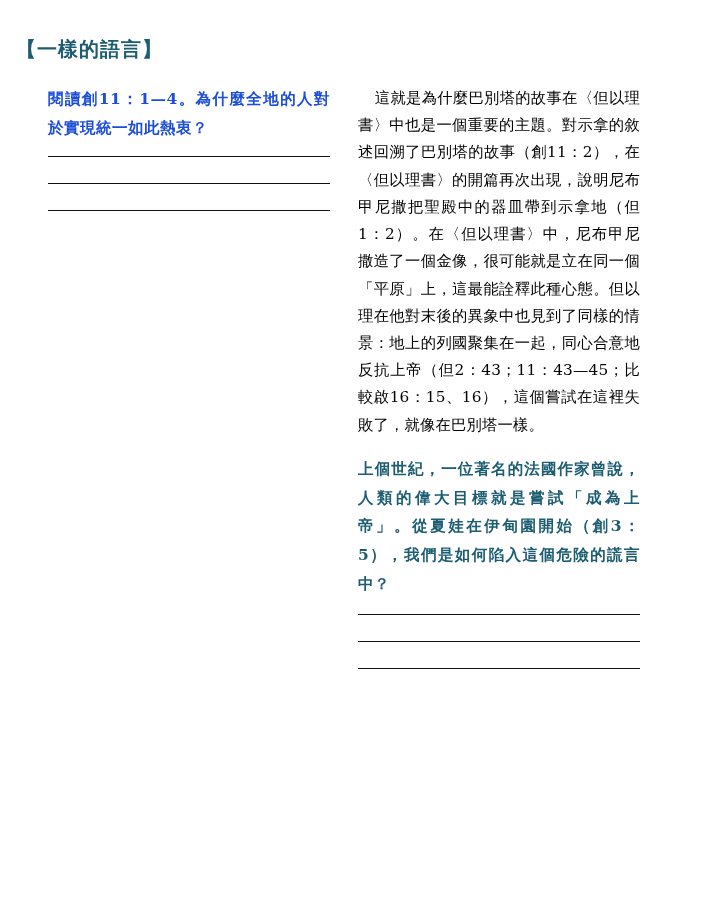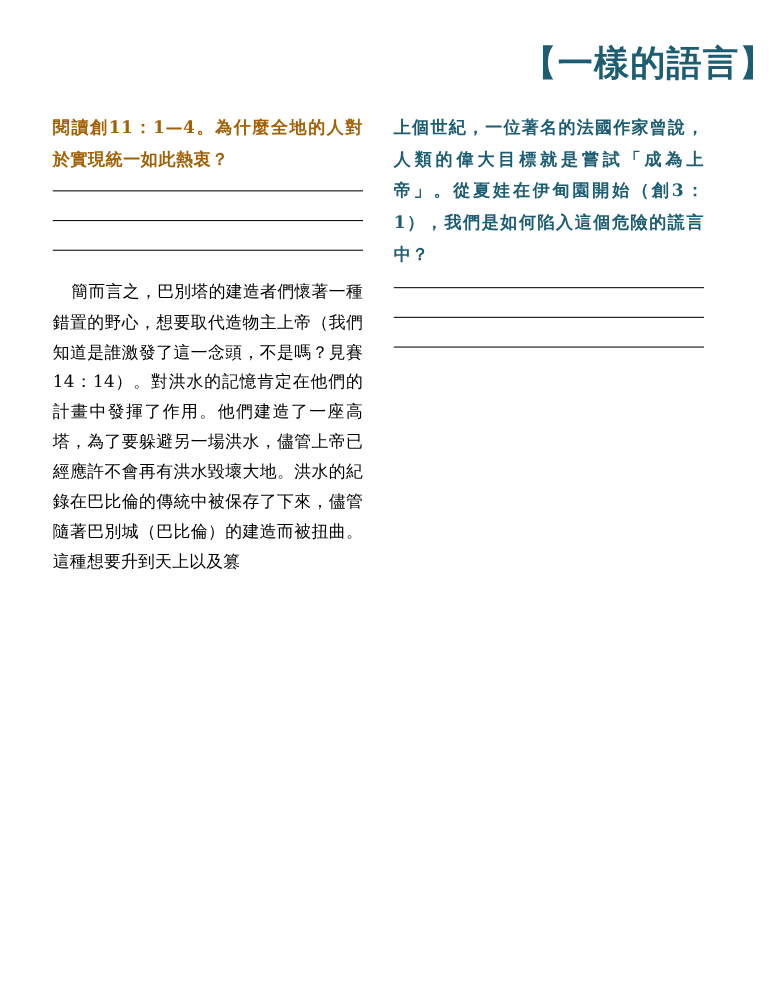--- a/index.html
+++ b/index.html
@@ -15,40 +15,41 @@
     overflow: hidden;
   }
   .page {
     position: relative;
     width: 705px;
     height: 914px;
     box-sizing: border-box;
     padding: 0;
   }
   .title {
-    text-align: right;
+    text-align: left;
     color: #1c5d72;
     font-weight: bold;
-    font-size: 32px;
+    font-size: 20px;
     letter-spacing: 1px;
     margin: 36px 0 0 0;
     font-family: "DejaVu Serif", "Liberation Serif", serif;
+    padding-left: 16px;
   }
   .columns {
     display: flex;
     gap: 28px;
     padding: 22px 48px 0 48px;
     box-sizing: border-box;
   }
   .col {
     width: 282px;
     box-sizing: border-box;
   }
   .question {
-    color: #a16207;
+    color: #1d4ed8;
     font-weight: bold;
     font-size: 15.5px;
     line-height: 1.85;
     letter-spacing: 0.5px;
     margin: 0 0 14px 0;
     text-align: justify;
   }
   .rules {
     margin: 8px 0 18px 0;
   }
@@ -96,26 +97,26 @@
       <div class="question">閱讀創11：1—4。為什麼全地的人對於實現統一如此熱衷？</div>
 
       <div class="rules">
         <hr class="rule">
         <hr class="rule">
         <hr class="rule last">
       </div>
 
       <div class="spacer-sm"></div>
 
-      <p class="body indent">簡而言之，巴別塔的建造者們懷著一種錯置的野心，想要取代造物主上帝（我們知道是誰激發了這一念頭，不是嗎？見賽14：14）。對洪水的記憶肯定在他們的計畫中發揮了作用。他們建造了一座高塔，為了要躲避另一場洪水，儘管上帝已經應許不會再有洪水毀壞大地。洪水的紀錄在巴比倫的傳統中被保存了下來，儘管隨著巴別城（巴比倫）的建造而被扭曲。這種想要升到天上以及篡</p>
     </div>
 
     <div class="col">
+      <p class="body indent">這就是為什麼巴別塔的故事在〈但以理書〉中也是一個重要的主題。對示拿的敘述回溯了巴別塔的故事（創11：2），在〈但以理書〉的開篇再次出現，說明尼布甲尼撒把聖殿中的器皿帶到示拿地（但1：2）。在〈但以理書〉中，尼布甲尼撒造了一個金像，很可能就是立在同一個「平原」上，這最能詮釋此種心態。但以理在他對末後的異象中也見到了同樣的情景：地上的列國聚集在一起，同心合意地反抗上帝（但2：43；11：43—45；比較啟16：15、16），這個嘗試在這裡失敗了，就像在巴別塔一樣。</p>
 
-      <div class="closing">上個世紀，一位著名的法國作家曾說，人類的偉大目標就是嘗試「成為上帝」。從夏娃在伊甸園開始（創3：1），我們是如何陷入這個危險的謊言中？</div>
+      <div class="closing">上個世紀，一位著名的法國作家曾說，人類的偉大目標就是嘗試「成為上帝」。從夏娃在伊甸園開始（創3：5），我們是如何陷入這個危險的謊言中？</div>
 
       <div class="rules">
         <hr class="rule">
         <hr class="rule">
         <hr class="rule last">
       </div>
     </div>
 
   </div>
 </div>

